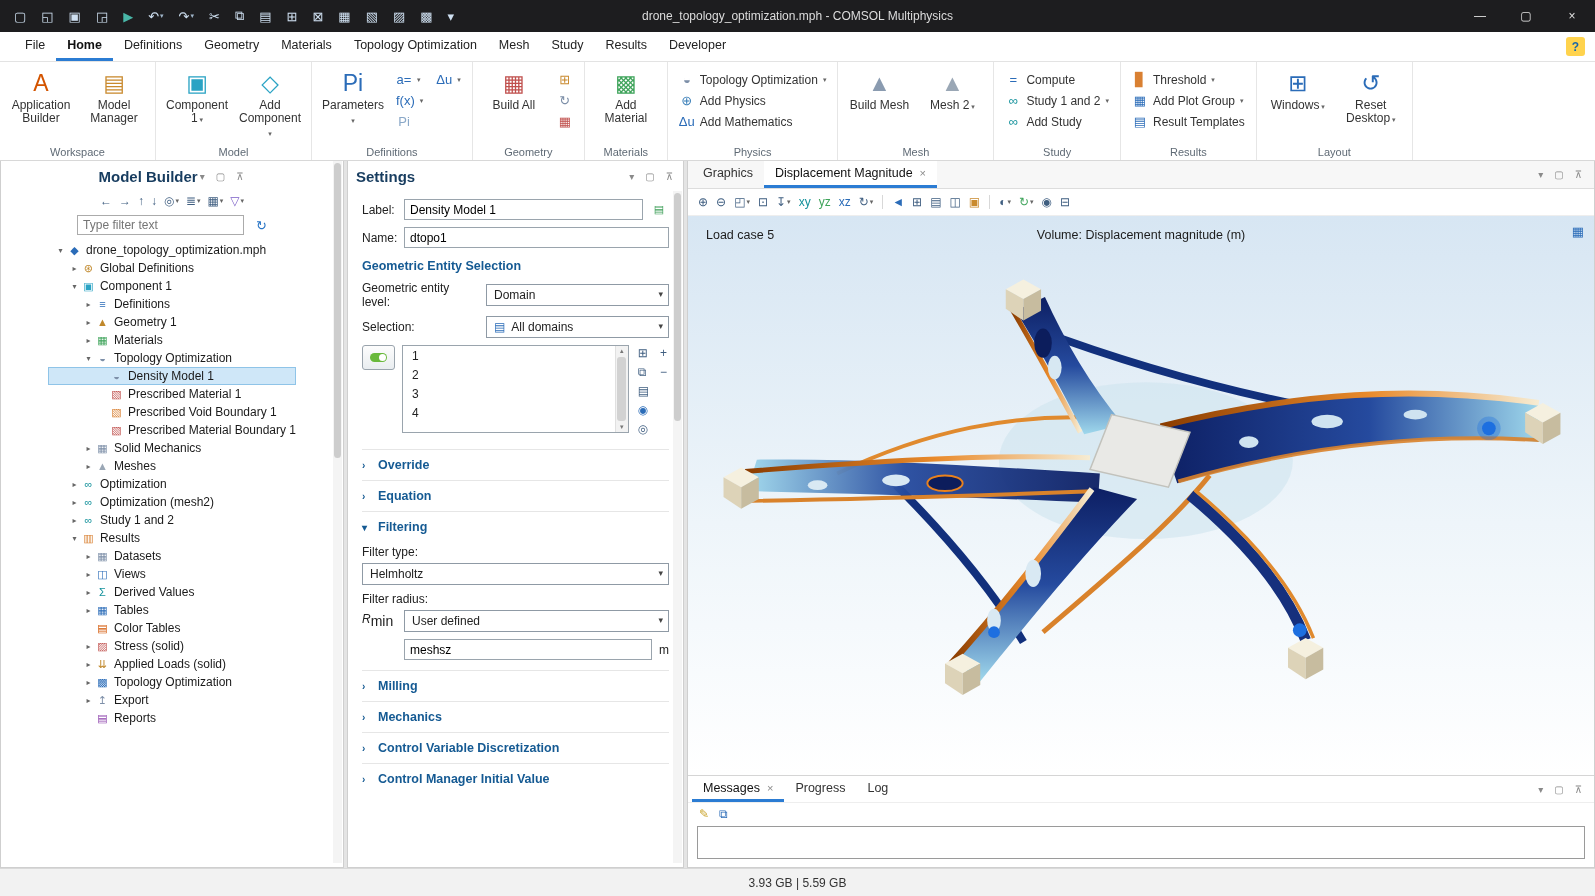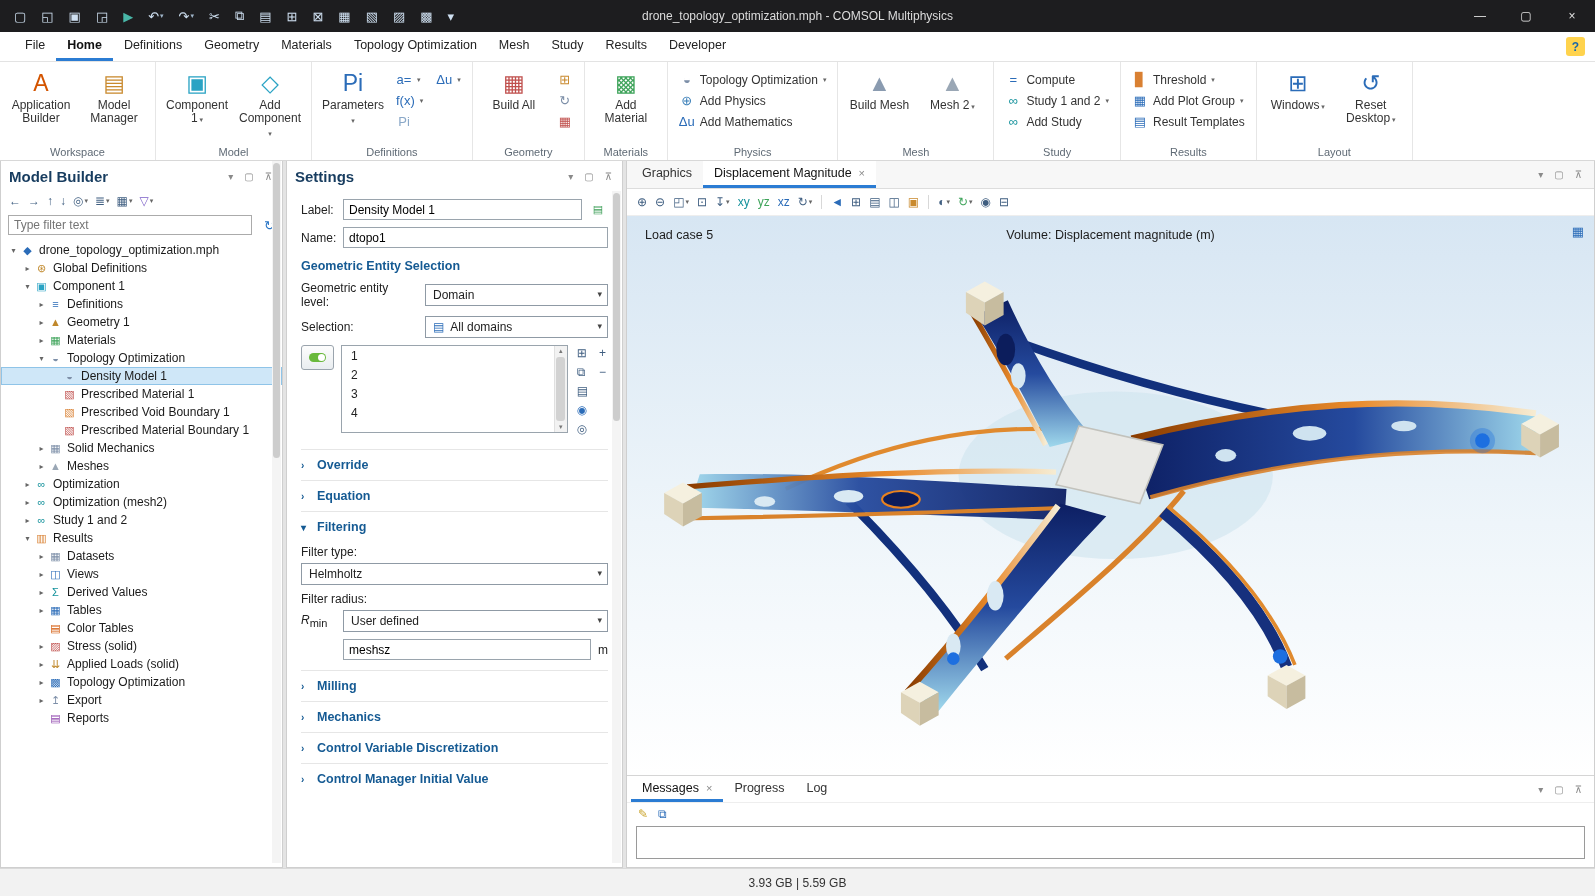--- a/index.html
+++ b/index.html
@@ -33,21 +33,21 @@
   .rbig-lb { font-size:12px; line-height:13px; color:#333; }
   .rstack { display:flex; flex-direction:column; gap:4px; padding-top:4px; }
   .rsmall { display:flex; align-items:center; gap:5px; font-size:12px; color:#333; padding:1px 3px; border-radius:2px; white-space:nowrap; }
   .rsm-ic { font-size:13px; min-width:16px; text-align:center; }
   .car { font-size:7px; color:#666; }
   .rlabel { position:absolute; bottom:2px; left:0; right:0; text-align:center; font-size:11px; color:#5f6a75; white-space:nowrap; }
 
   
   .main { flex:1; min-height:0; display:flex; gap:3px; background:#e4e4e4; }
   .panel { background:#fff; border:1px solid #cfcfcf; border-top:none; display:flex; flex-direction:column; min-height:0; position:relative; }
-  .mb-panel { width:283px; flex:none; }
+  .mb-panel { width:344px; flex:none;align-items:center; }
   .settings-panel { width:337px; flex:none; }
   .graphics-panel { flex:1; }
 
   .phead { display:flex; align-items:center; height:28px; padding:2px 8px 0; flex:none; }
   .panel-title { font-size:15px; font-weight:bold; color:#173c5f; flex:1; }
   .pctl { display:flex; gap:7px; }
   .pctl .ticon { color:#8a8a8a; font-size:10px; }
 
   .ptools { display:flex; align-items:center; gap:3px; padding:1px 6px; height:23px; flex:none; }
   .ticon { display:inline-flex; align-items:center; gap:1px; color:#3f5e80; font-size:12px; padding:1px 2px; border-radius:2px; }
@@ -87,21 +87,21 @@
   .pill { width:17px; height:9px; background:#69b93c; border-radius:5px; position:relative; }
   .pill::after { content:""; position:absolute; right:1px; top:1px; width:7px; height:7px; background:#fff; border-radius:50%; }
   .listbox { flex:1; border:1px solid #9aa4ad; height:88px; background:#fff; position:relative; overflow:hidden; }
   .lrow { height:19px; display:flex; align-items:center; padding:0 9px; font-size:12px; }
   .lsb { position:absolute; right:0; top:0; bottom:0; width:13px; background:#f2f2f2; border-left:1px solid #e0e0e0; display:flex; flex-direction:column; align-items:center; justify-content:space-between; font-size:7px; color:#777; padding:1px 0; }
   .lsb .lthumb { flex:1; width:9px; margin:2px 0; background:#d2d2d2; border-radius:3px; }
   .stripcol { display:flex; flex-direction:column; gap:3px; flex:none; }
   .fcap { margin:3px 0 4px; }
   .rmin { width:36px; flex:none; font-size:12px; }
   .rmin i { font-style:italic; }
-  .rmin sub { font-size:11px;text-align:center; }
+  .rmin sub { font-size:14px;text-align:center; }
   .valrow { display:flex; align-items:center; gap:7px; padding-left:42px; margin-bottom:10px; }
   .unit { flex:none; color:#222; }
 
   
   .gtabs { display:flex; align-items:stretch; height:28px; background:#f7f7f7; border-bottom:1px solid #ddd; padding:0 4px; flex:none; }
   .ptab { display:flex; align-items:center; gap:7px; padding:0 11px; font-size:12.5px; color:#333; border-bottom:3px solid transparent; }
   .ptab.active { color:#111; border-bottom-color:#2b7cd3; background:#fff; }
   .tx { color:#8a8a8a; font-size:11px; }
   .gt-ctl { margin-left:auto; display:flex; align-items:center; gap:7px; padding-right:6px; }
   .gt-ctl .ticon { color:#8a8a8a; font-size:10px; }

